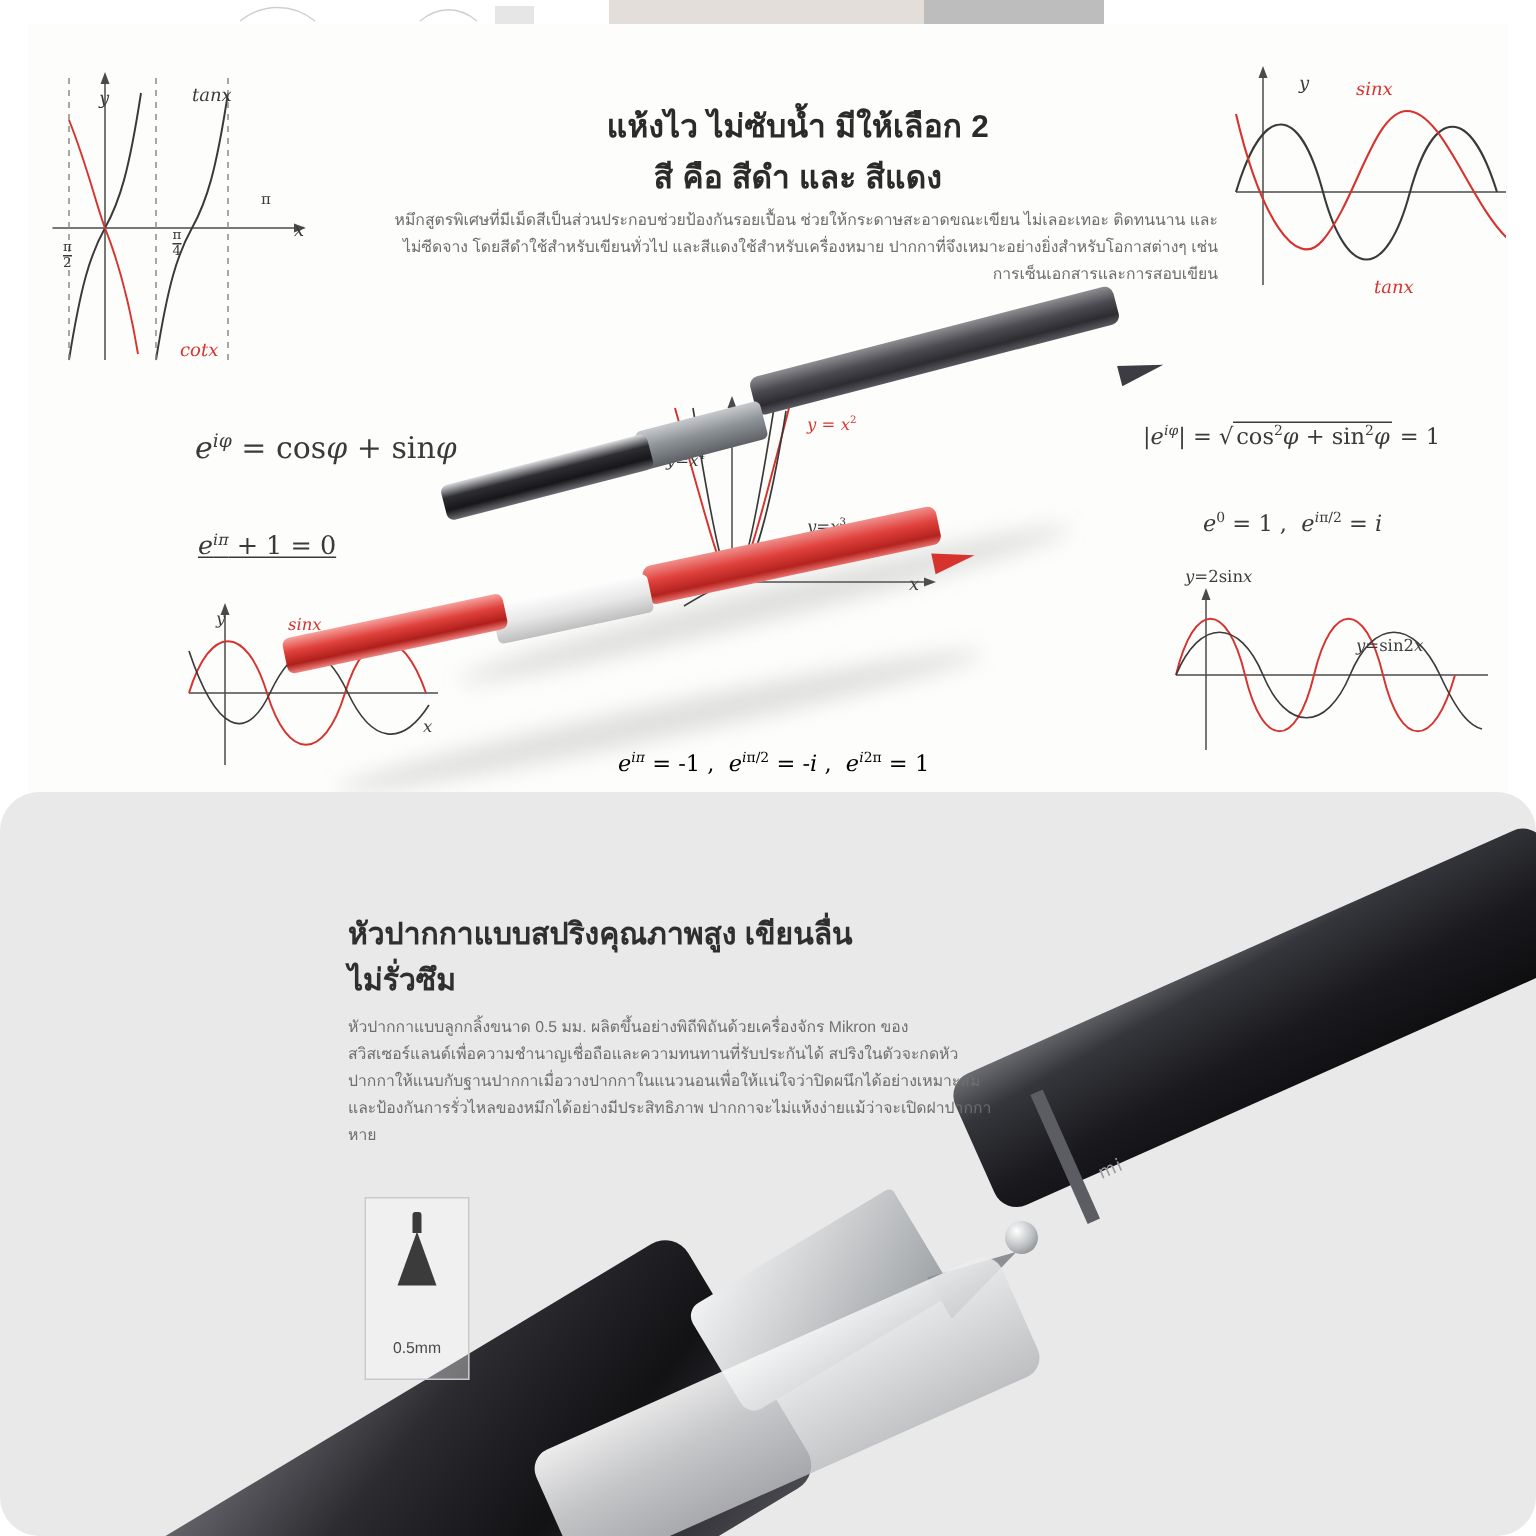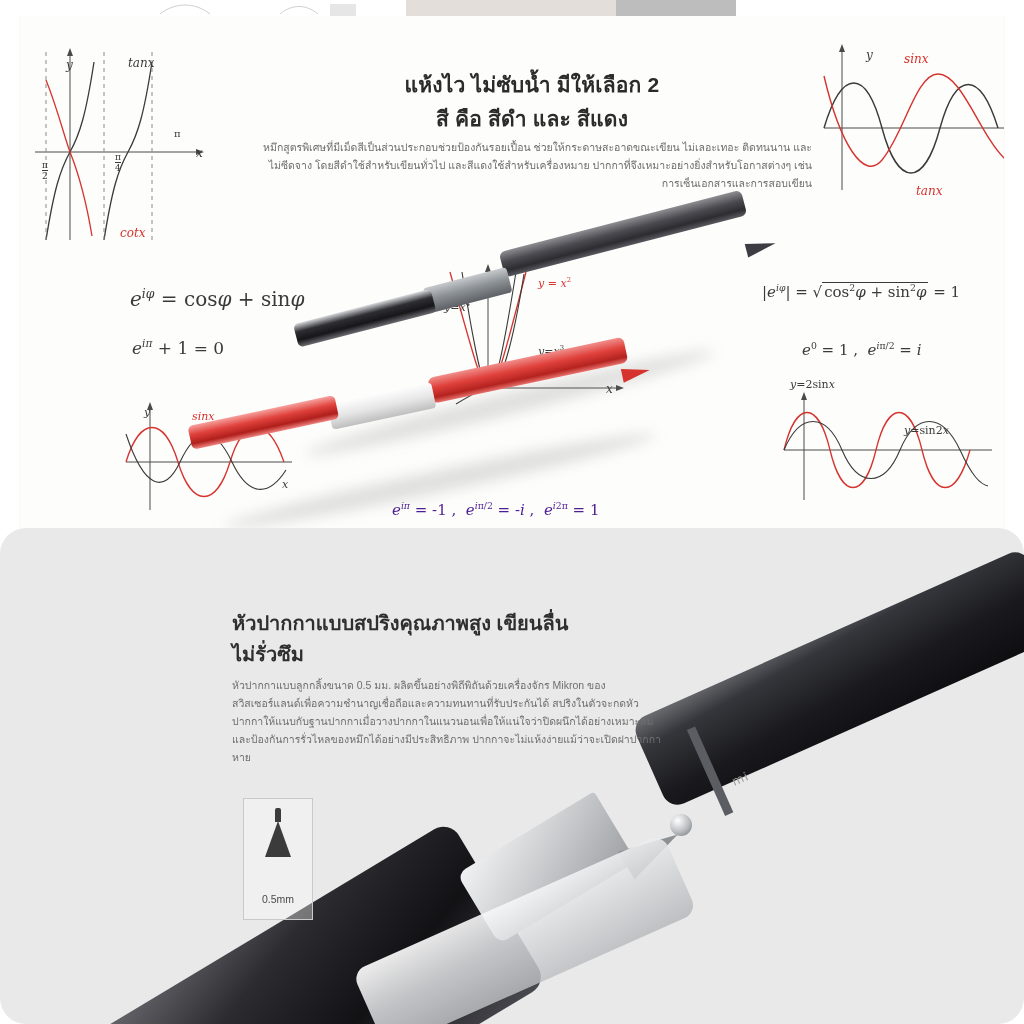--- a/index.html
+++ b/index.html
@@ -236,31 +236,31 @@
 
       <div class="headline">
         <span class="h-line">แห้งไว ไม่ซับน้ำ มีให้เลือก 2</span>
         <span class="h-line">สี คือ สีดำ และ สีแดง</span>
       </div>
       <div class="subcopy">หมึกสูตรพิเศษที่มีเม็ดสีเป็นส่วนประกอบช่วยป้องกันรอยเปื้อน ช่วยให้กระดาษสะอาดขณะเขียน ไม่เลอะเทอะ ติดทนนาน และไม่ซีดจาง โดยสีดำใช้สำหรับเขียนทั่วไป และสีแดงใช้สำหรับเครื่องหมาย ปากกาที่จึงเหมาะอย่างยิ่งสำหรับโอกาสต่างๆ เช่น การเซ็นเอกสารและการสอบเขียน</div>
 
       <div class="math" style="left:110px; top:286px; font-size:20px;">
         <i>e</i><span class="sup"><i>iφ</i></span> = cos<i>φ</i> + sin<i>φ</i>
       </div>
-      <div class="math" style="left:112px; top:337px; font-size:17px;">
+      <div class="math" style="left:112px; top:354px; font-size:17px;text-decoration:underline;">
         <i>e</i><span class="sup"><i>iπ</i></span> + 1 = 0
       </div>
 
       <div class="math" style="left:742px; top:282px; font-size:15px;">
         |<i>e</i><span class="sup"><i>iφ</i></span>| = √<span style="border-top:1px solid #3a3a3a; padding:0 2px;">cos<span class="sup">2</span><i>φ</i> + sin<span class="sup">2</span><i>φ</i></span> = 1
       </div>
       <div class="math" style="left:782px; top:340px; font-size:15px;">
         <i>e</i><span class="sup">0</span> = 1 ,&nbsp; <i>e</i><span class="sup"><i>i</i>π/2</span> = <i>i</i>
       </div>
-      <div class="math" style="left:372px; top:500px; font-size:15px; color:#4c1d95;">
+      <div class="math" style="left:392px; top:500px; font-size:15px; color:#000000;">
         <i>e</i><span class="sup"><i>iπ</i></span> = -1 ,&nbsp; <i>e</i><span class="sup"><i>i</i>π/2</span> = -<i>i</i> ,&nbsp; <i>e</i><span class="sup"><i>i</i>2π</span> = 1
       </div>
 
       <svg class="curve" style="left:400px; top:262px;" width="220" height="160" viewBox="0 0 220 160">
         <line x1="68" y1="6" x2="68" y2="130" stroke="#4a4a4a" stroke-width="1"></line>
         <line x1="10" y1="126" x2="200" y2="126" stroke="#4a4a4a" stroke-width="1"></line>
         <polygon points="68,2 65,10 71,10" fill="#4a4a4a"></polygon>
         <polygon points="204,126 196,123 196,129" fill="#4a4a4a"></polygon>
         <path d="M30 10 C 54 96, 62 126, 68 126 C 76 126, 84 96, 106 10" fill="none" stroke="#d6332f" stroke-width="1.3"></path>
         <path d="M42 10 C 58 110, 64 126, 68 126 C 74 126, 80 110, 96 10" fill="none" stroke="#3a3a3a" stroke-width="1.1"></path>

